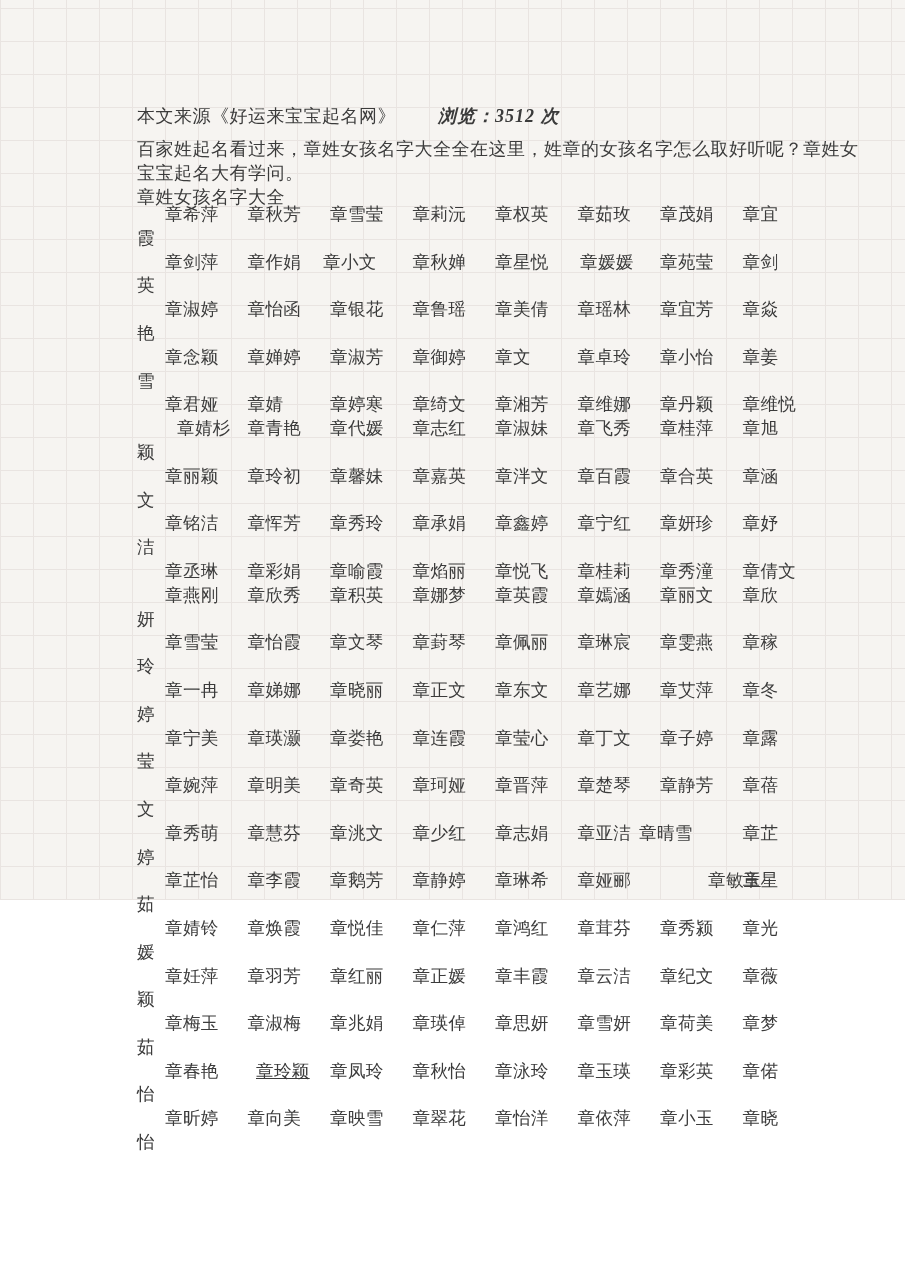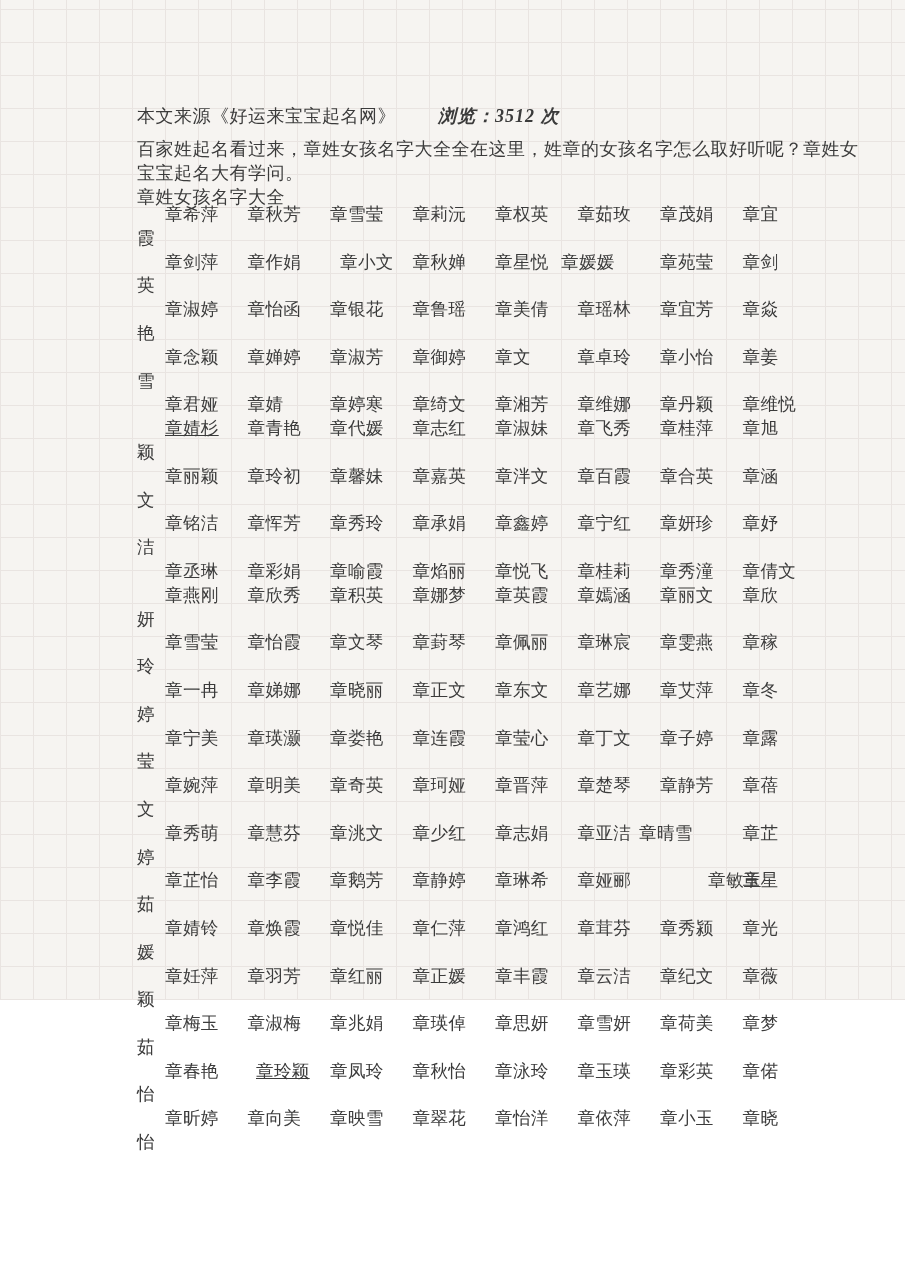--- a/index.html
+++ b/index.html
@@ -9,21 +9,21 @@
   body {
     width: 905px;
     height: 1280px;
     font-family: "Liberation Serif", "DejaVu Serif", serif;
     color: #3b3b3b;
     overflow: hidden;
   }
   .page {
     position: relative;
     width: 905px;
-    height: 1000px;
+    height: 900px;
     background-color: #f6f4f1;
     background-image:
       repeating-linear-gradient(0deg, #e9e4e1 0px, #e9e4e1 1px, transparent 1px, transparent 33px),
       repeating-linear-gradient(90deg, #e9e4e1 0px, #e9e4e1 1px, transparent 1px, transparent 33px);
   }
   .doc-line {
     position: absolute;
     left: 137px;
     height: 24px;
     line-height: 24px;
@@ -86,24 +86,24 @@
         <span class="name-item" style="left: 440.5px;">章茹玫</span>
         <span class="name-item" style="left: 523px;">章茂娟</span>
         <span class="name-item" style="left: 605.5px;">章宜</span>
       </div>
       <div class="name-line">
         <span class="carry-char">霞</span>
       </div>
       <div class="name-line">
         <span class="name-item" style="left: 28px;">章剑萍</span>
         <span class="name-item" style="left: 110.5px;">章作娟</span>
-        <span class="name-item" style="left: 203px;">章小文</span>
+        <span class="name-item" style="left: 186px;">章小文</span>
         <span class="name-item" style="left: 275.5px;">章秋婵</span>
         <span class="name-item" style="left: 358px;">章星悦</span>
-        <span class="name-item" style="left: 424px;">章媛媛</span>
+        <span class="name-item" style="left: 443px;">章媛媛</span>
         <span class="name-item" style="left: 523px;">章苑莹</span>
         <span class="name-item" style="left: 605.5px;">章剑</span>
       </div>
       <div class="name-line">
         <span class="carry-char">英</span>
       </div>
       <div class="name-line">
         <span class="name-item" style="left: 28px;">章淑婷</span>
         <span class="name-item" style="left: 110.5px;">章怡函</span>
         <span class="name-item" style="left: 193px;">章银花</span>
@@ -133,21 +133,21 @@
         <span class="name-item" style="left: 28px;">章君娅</span>
         <span class="name-item" style="left: 110.5px;">章婧</span>
         <span class="name-item" style="left: 193px;">章婷寒</span>
         <span class="name-item" style="left: 275.5px;">章绮文</span>
         <span class="name-item" style="left: 358px;">章湘芳</span>
         <span class="name-item" style="left: 440.5px;">章维娜</span>
         <span class="name-item" style="left: 523px;">章丹颖</span>
         <span class="name-item" style="left: 605.5px;">章维悦</span>
       </div>
       <div class="name-line">
-        <span class="name-item" style="left: 28px; text-decoration: underline;">章婧杉</span>
+        <span class="name-item" style="left: 40px;">章婧杉</span>
         <span class="name-item" style="left: 110.5px;">章青艳</span>
         <span class="name-item" style="left: 193px;">章代媛</span>
         <span class="name-item" style="left: 275.5px;">章志红</span>
         <span class="name-item" style="left: 358px;">章淑妹</span>
         <span class="name-item" style="left: 440.5px;">章飞秀</span>
         <span class="name-item" style="left: 523px;">章桂萍</span>
         <span class="name-item" style="left: 605.5px;">章旭</span>
       </div>
       <div class="name-line">
         <span class="carry-char">颖</span>

